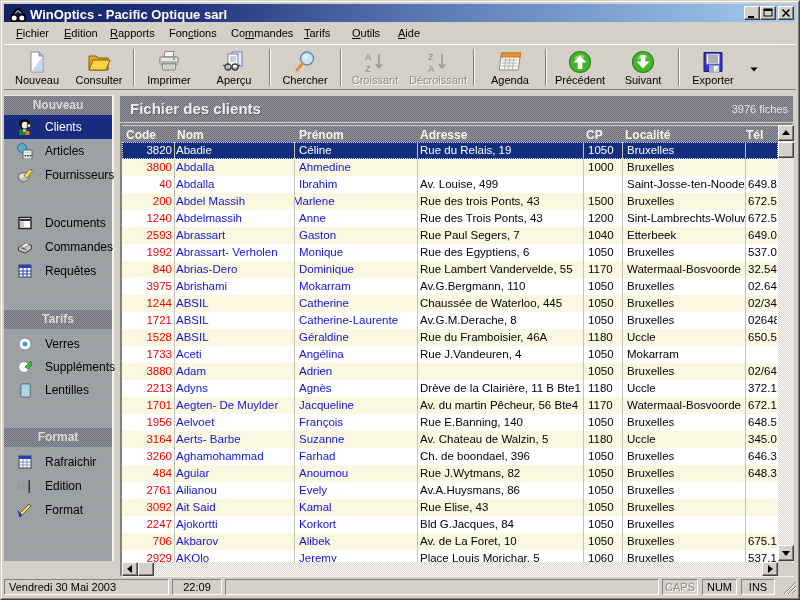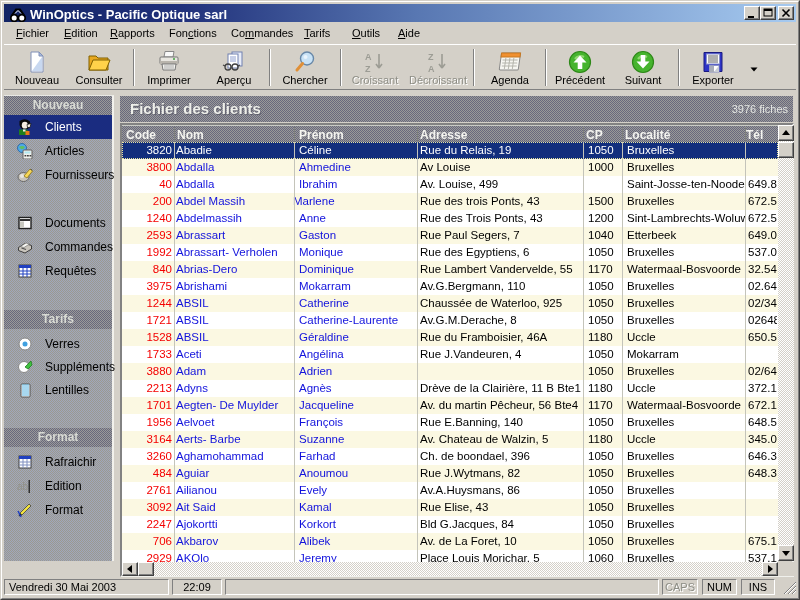--- a/index.html
+++ b/index.html
@@ -383,21 +383,20 @@
       <div class="selline" style="left:172px"></div>
       <div class="selline" style="left:295px"></div>
       <div class="selline" style="left:461px"></div>
       <div class="selline" style="left:500px"></div>
       <div class="selline" style="left:623px"></div>
     </div>
 <div class="row ry" style="top:17px">
       <div class="c code" style="left:0px;width:50px">3800</div>
       <div class="c nm" style="left:54px;width:116px">Abdalla</div>
       <div class="c nm" style="left:177px;width:119px">Ahmedine</div>
-      <div class="c bk" style="left:298px;width:162px">Av Louise</div>
       <div class="c bk" style="left:466px;width:35px">1000</div>
       <div class="c bk" style="left:505px;width:119px">Bruxelles</div>
       <div class="c bk" style="left:626px;width:29px"></div>
     </div>
 <div class="row rw" style="top:34px">
       <div class="c code" style="left:0px;width:50px">40</div>
       <div class="c nm" style="left:54px;width:116px">Abdalla</div>
       <div class="c nm" style="left:177px;width:119px">Ibrahim</div>
       <div class="c bk" style="left:298px;width:162px">Av. Louise, 499</div>
       <div class="c bk" style="left:466px;width:35px"></div>
@@ -455,21 +454,21 @@
       <div class="c nm" style="left:177px;width:119px">Mokarram</div>
       <div class="c bk" style="left:298px;width:162px">Av.G.Bergmann, 110</div>
       <div class="c bk" style="left:466px;width:35px">1050</div>
       <div class="c bk" style="left:505px;width:119px">Bruxelles</div>
       <div class="c bk" style="left:626px;width:29px">02.649</div>
     </div>
 <div class="row ry" style="top:153px">
       <div class="c code" style="left:0px;width:50px">1244</div>
       <div class="c nm" style="left:54px;width:116px">ABSIL</div>
       <div class="c nm" style="left:177px;width:119px">Catherine</div>
-      <div class="c bk" style="left:298px;width:162px">Chaussée de Waterloo, 925</div>
+      <div class="c bk" style="left:298px;width:162px">Chaussée de Waterloo, 445</div>
       <div class="c bk" style="left:466px;width:35px">1050</div>
       <div class="c bk" style="left:505px;width:119px">Bruxelles</div>
       <div class="c bk" style="left:626px;width:29px">02/34(</div>
     </div>
 <div class="row rw" style="top:170px">
       <div class="c code" style="left:0px;width:50px">1721</div>
       <div class="c nm" style="left:54px;width:116px">ABSIL</div>
       <div class="c nm" style="left:177px;width:119px">Catherine-Laurente</div>
       <div class="c bk" style="left:298px;width:162px">Av.G.M.Derache, 8</div>
       <div class="c bk" style="left:466px;width:35px">1050</div>

